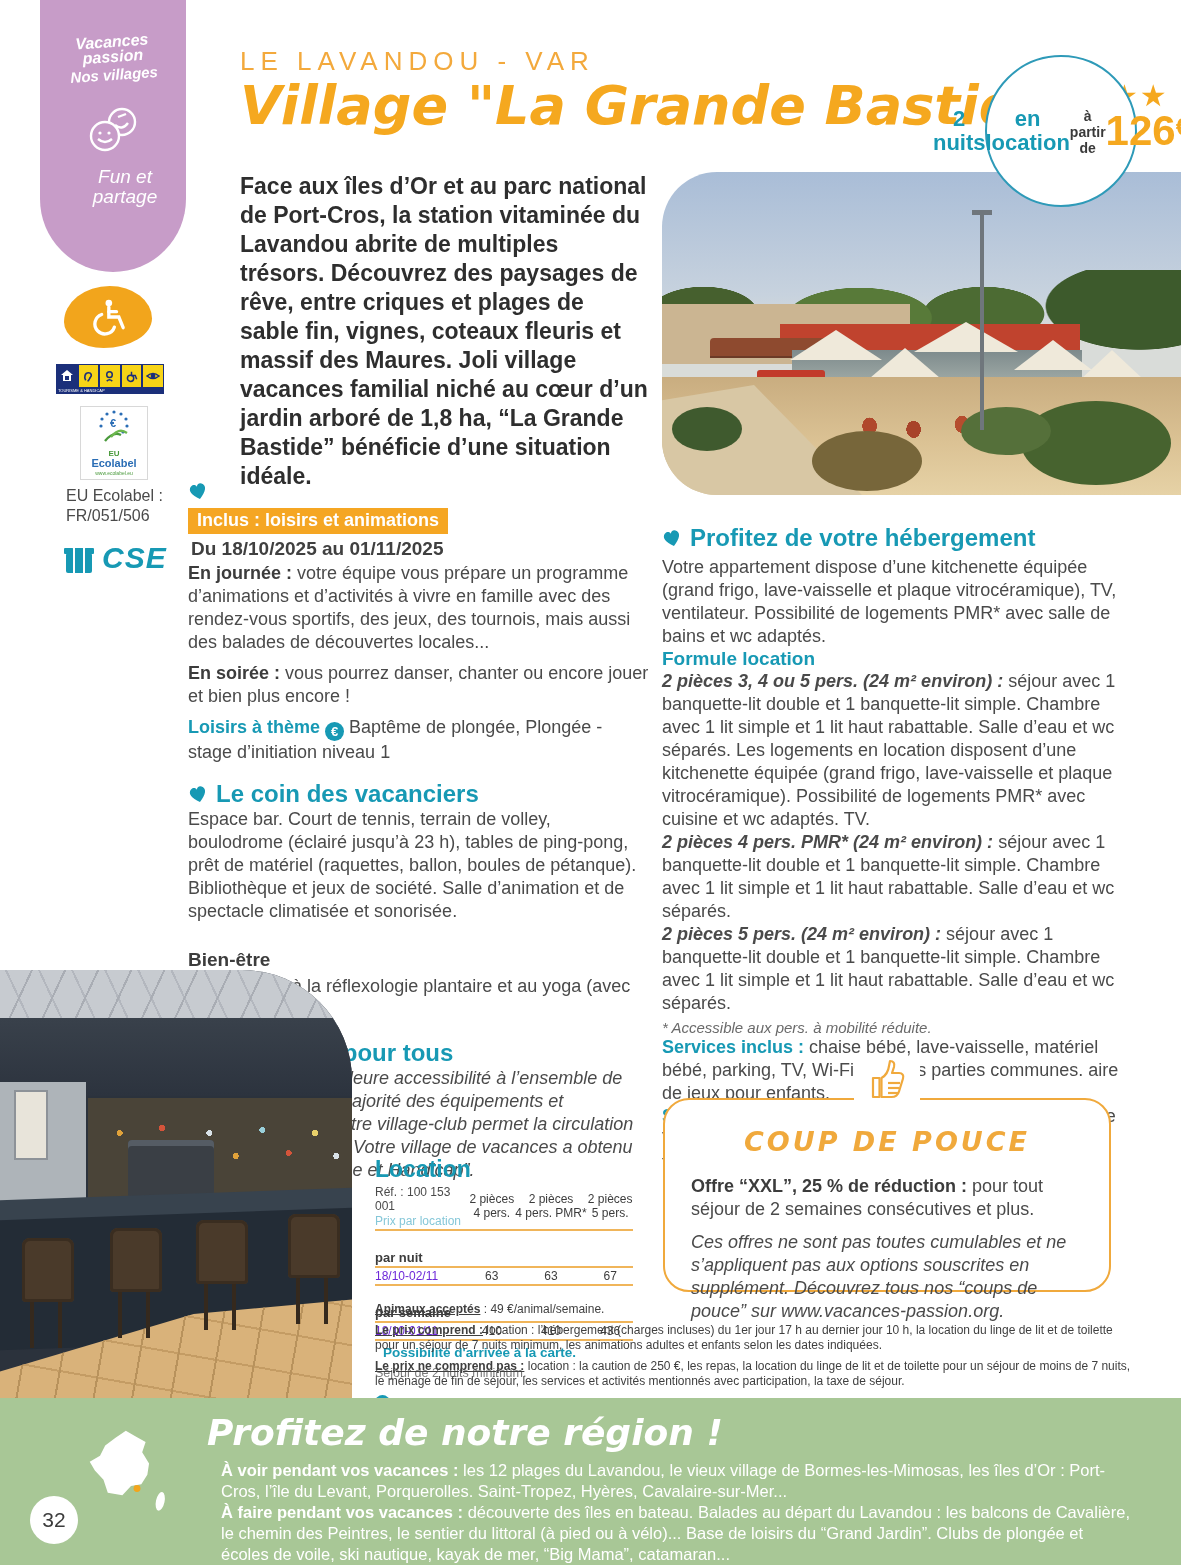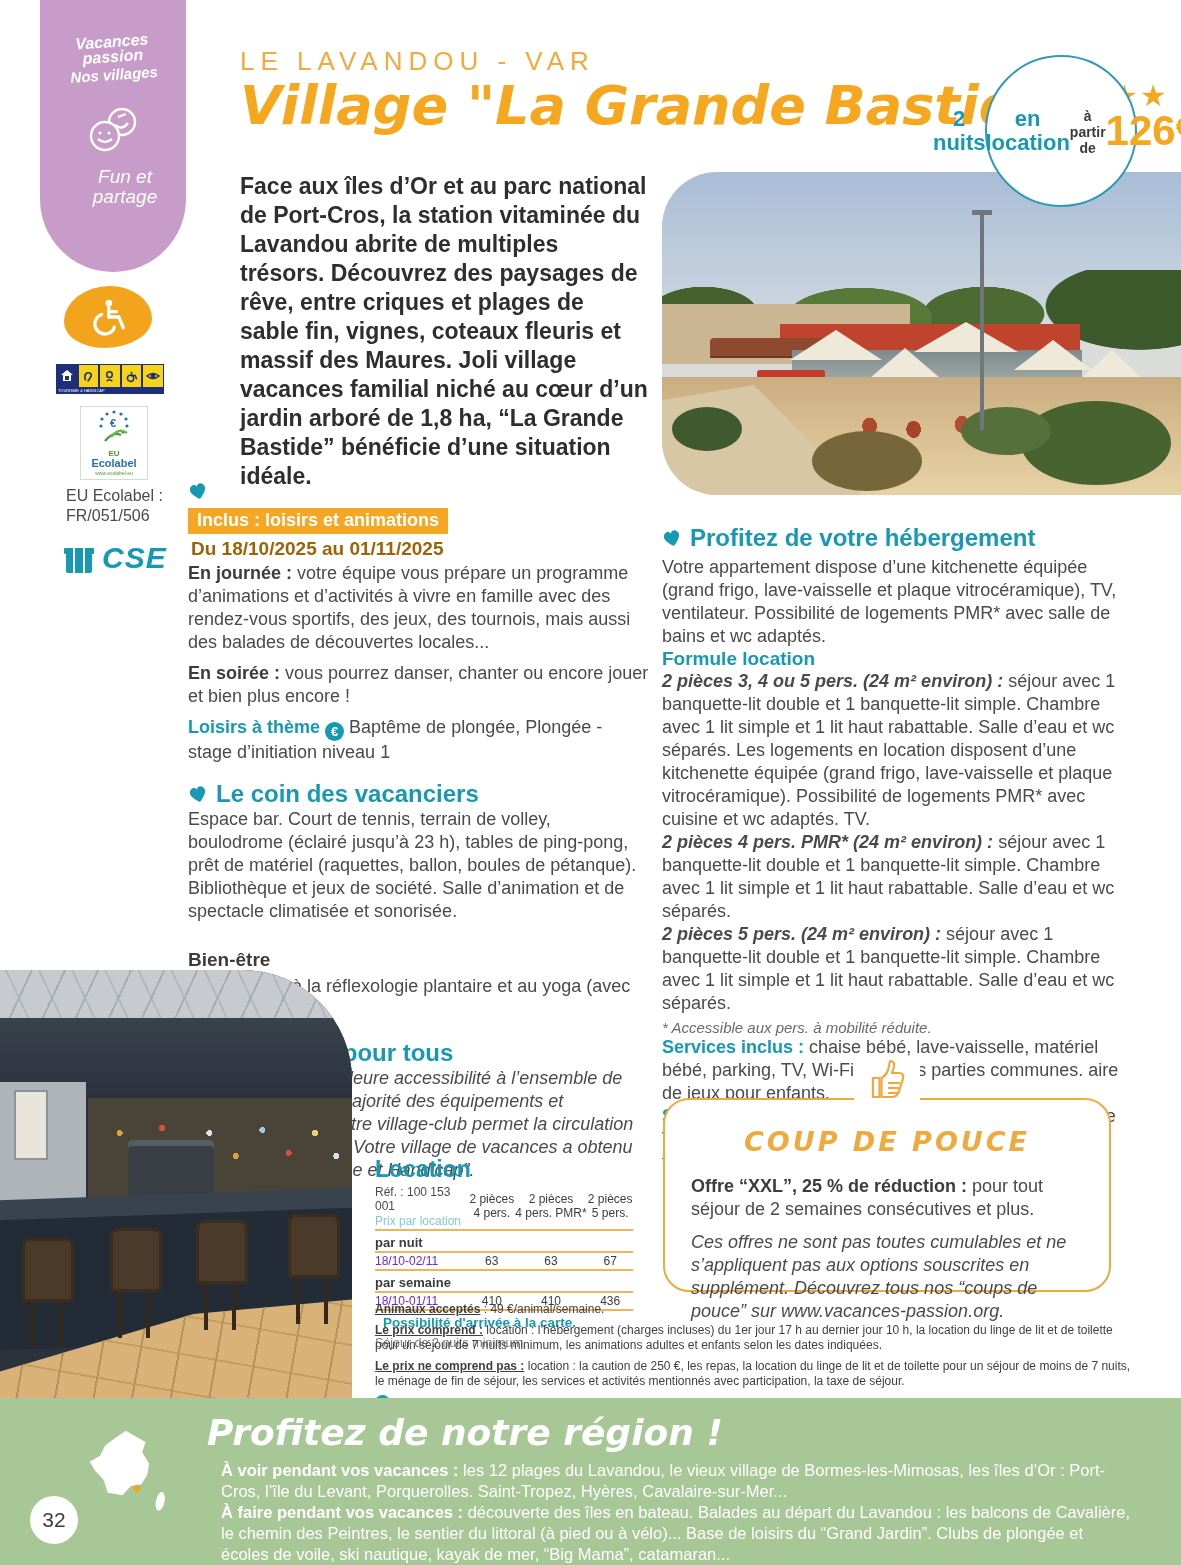--- a/index.html
+++ b/index.html
@@ -54,21 +54,21 @@
   .col-left { position:absolute; left:188px; top:481px; width:462px; }
   .col-right { position:absolute; left:662px; top:524px; width:472px; }
 
   .sec-h { display:flex; align-items:center; gap:8px; color:#1799b4; font-size:24px; font-weight:bold; }
   .heart { width:20px; height:20px; flex:0 0 20px; transform:rotate(-14deg); }
   .body-t { font-size:18px; line-height:23px; color:#4a4a4a; }
   .lbl { font-weight:bold; color:#3c3c3c; }
   .teal { color:#1799b4; font-weight:bold; }
   .incl-badge { display:inline-block; background:#f5a623; color:#fff; font-weight:bold; font-size:18px;
     padding:2px 9px 3px; margin-top:7px; }
-  .date-line { color:#a16207; font-weight:bold; font-size:19px; margin:4px 0 2px 3px; }
+  .date-line { color:#404040; font-weight:bold; font-size:19px; margin:4px 0 2px 3px; }
   .euro-icon { display:inline-flex; width:19px; height:19px; border-radius:50%; background:#1799b4; color:#fff;
     font-size:13px; font-weight:bold; align-items:center; justify-content:center; vertical-align:-3px; }
   .mt8 { margin-top:8px; } .mt10 { margin-top:0; } .mt16 { margin-top:16px; } .mt18 { margin-top:18px; } .mt26 { margin-top:26px; }
   .h3dark { font-size:19px; font-weight:bold; color:#3c3c3c; }
   .italic { font-style:italic; }
   .formule-lbl { font-style:italic; font-weight:bold; color:#4a4a4a; }
   .footnote { font-size:15px; font-style:italic; color:#6a6a6a; margin-top:4px; }
 
   
   .photo-terrace { position:absolute; left:662px; top:172px; width:519px; height:323px; border-radius:55px 0 0 55px;
@@ -139,21 +139,21 @@
 
   
   .loc-block { position:absolute; left:375px; top:1156px; width:258px; }
   .loc-title { color:#1799b4; font-size:23px; font-weight:bold; }
   .loc-table { width:100%; border-collapse:collapse; margin-top:2px; }
   .loc-table td { font-size:12px; padding:1px 0; }
   .loc-table .vals { text-align:center; color:#3c3c3c; }
   .hdr-dark { color:#4a4a4a; line-height:1.15; }
   .hdr-blue { color:#85c7d8; }
   .row-line td { border-bottom:2px solid #f0b55a; }
-  .grp td { font-weight:bold; color:#3c3c3c; font-size:13px; padding-top:4px; }
+  .grp td { font-weight:bold; color:#3c3c3c; font-size:13px; padding-top:19px; }
   .date-c { color:#6d28d9; }
   .val-c { font-size:14px; font-weight:500; }
   .loc-note1 { color:#1799b4; font-weight:bold; font-size:13.5px; margin-top:4px;margin-left:8px; }
   .loc-note2 { color:#7a7a7a; font-size:12.5px; margin-top:6px; }
 
   
   .coup-box { position:absolute; left:663px; top:1098px; width:448px; height:194px; border:2px solid #f0a93c;
     border-radius:26px; background:#fff; }
   .coup-thumb { position:absolute; left:50%; top:-42px; transform:translateX(-50%); background:#fff; padding:0 12px; }
   .coup-title { text-align:center; color:#f0a93c; font-size:27px; font-weight:bold; font-style:italic;

